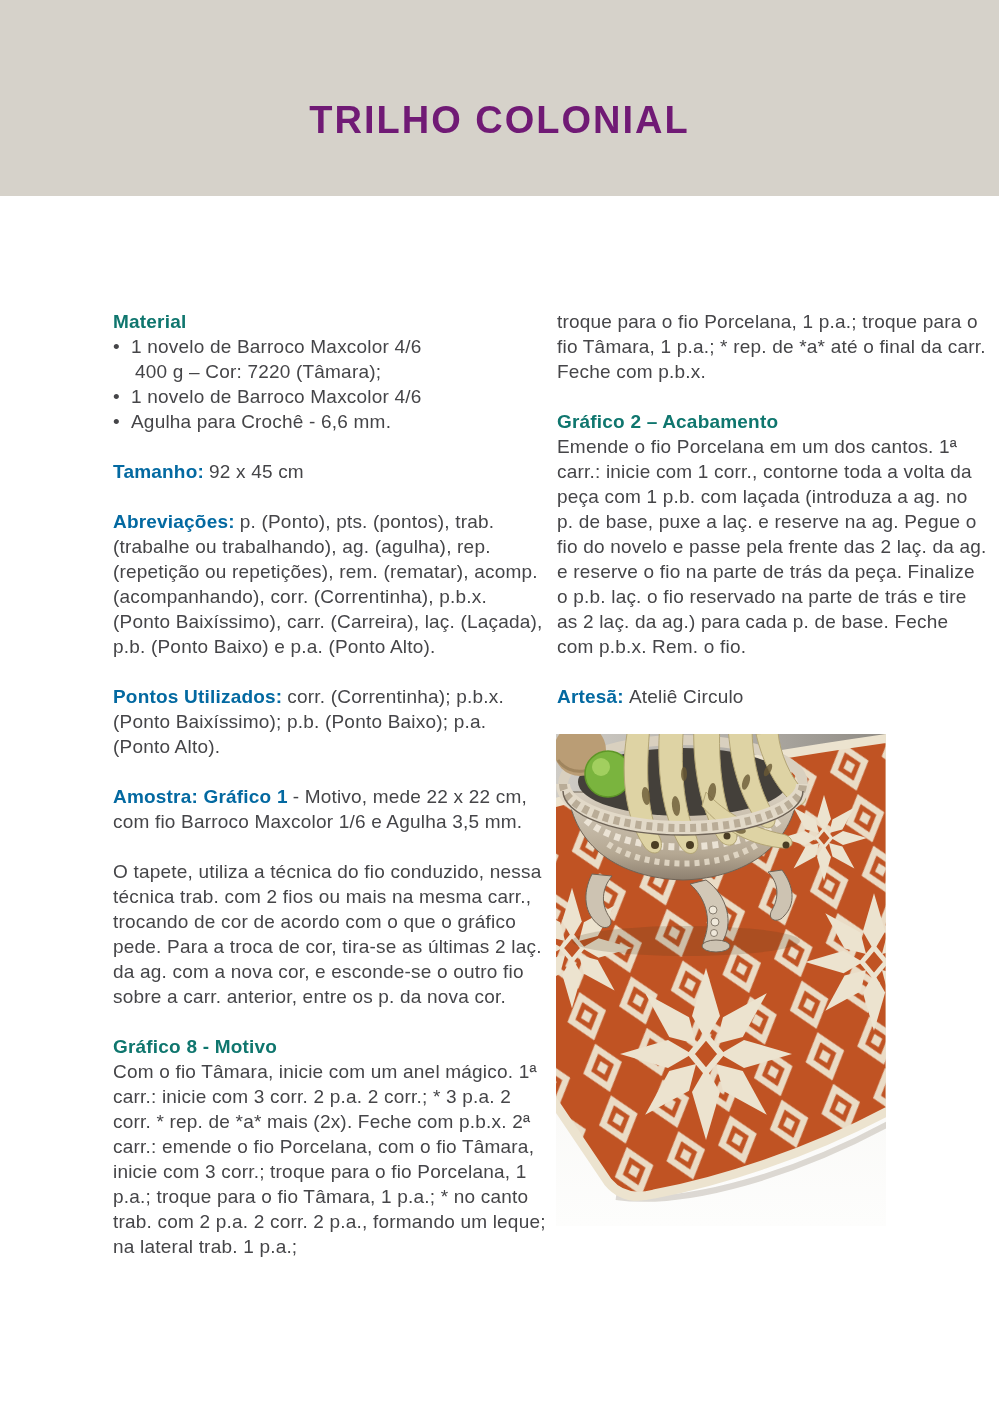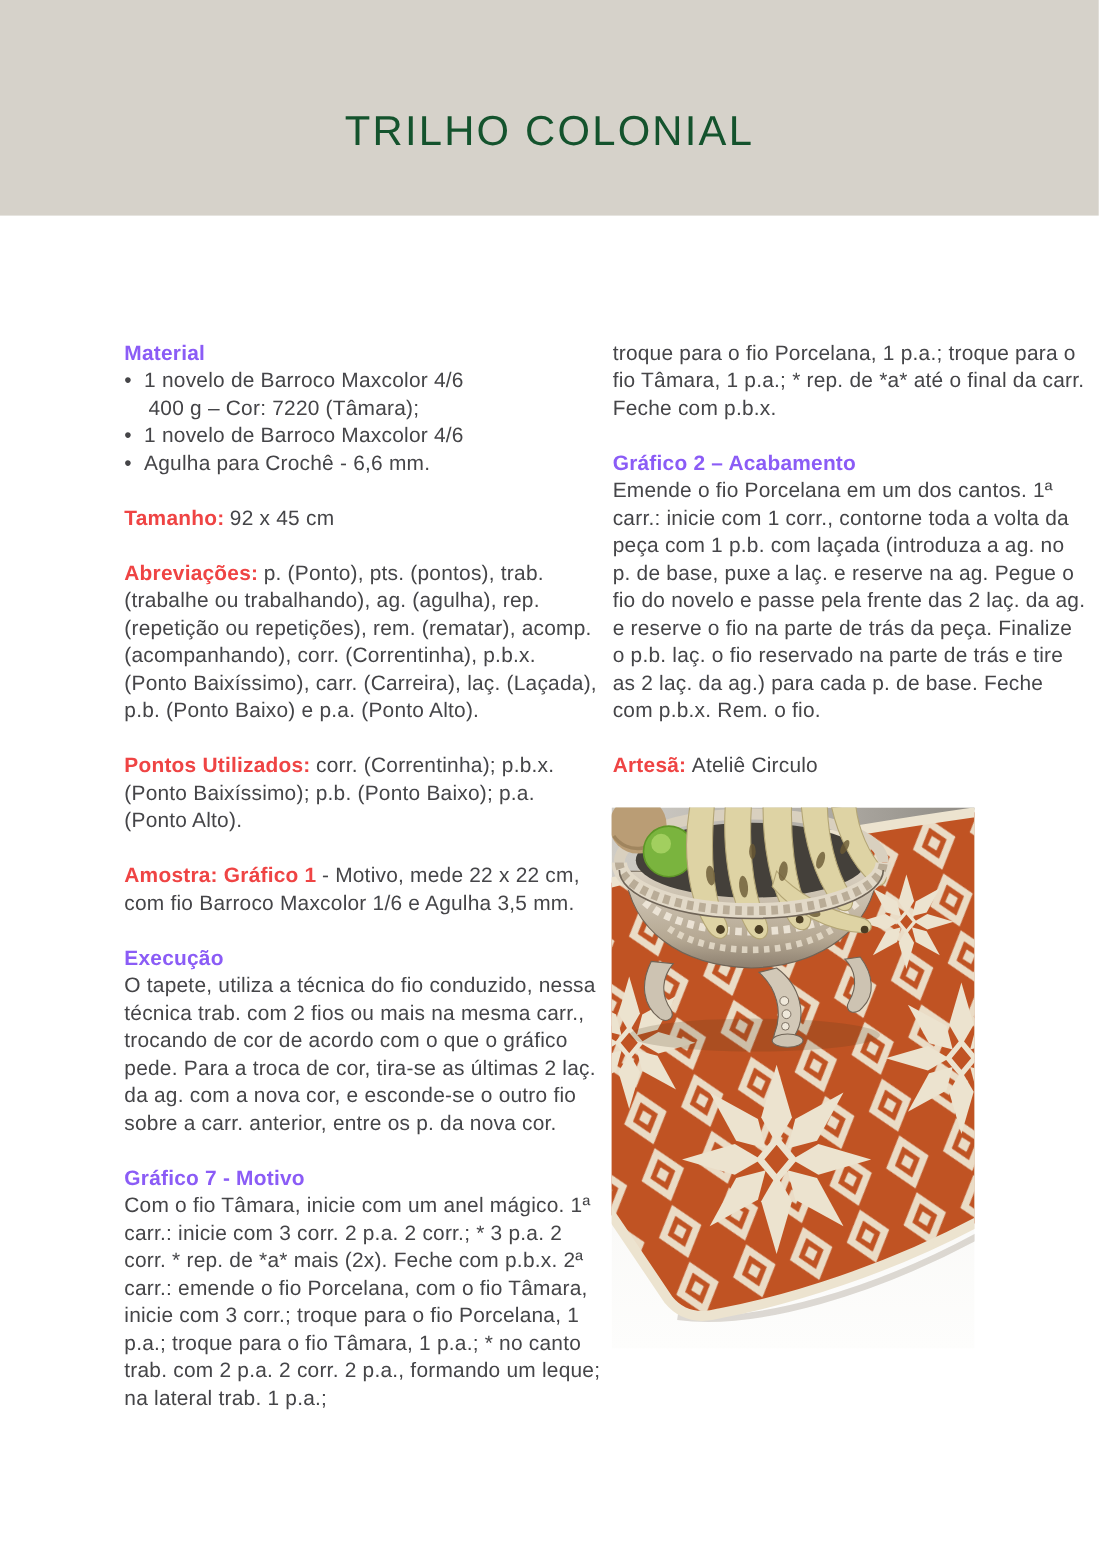--- a/index.html
+++ b/index.html
@@ -1,27 +1,27 @@
 <!DOCTYPE html>
 <html lang="pt"><head>
 <meta charset="utf-8">
 <style>
   html,body{margin:0;padding:0;background:#ffffff;}
   .page{position:relative;width:999px;height:1413px;background:#ffffff;overflow:hidden;
         font-family:"Liberation Sans",sans-serif;color:#454548;}
   .band{position:absolute;left:0;top:0;width:999px;height:196px;background:#d6d2ca;}
   .band h1{margin:0;position:absolute;left:0;right:0;top:100px;text-align:center;
-           font-size:38px;line-height:40px;font-weight:400;letter-spacing:2px;color:#14532d;}
+           font-size:38px;line-height:40px;font-weight:700;letter-spacing:2px;color:#701a75;}
   .col{position:absolute;top:309px;font-size:19px;line-height:25px;letter-spacing:.2px;}
   .col-left{left:113px;width:433px;}
   .col-right{left:557px;width:430px;}
   .block{margin:0 0 25px 0;}
   .block p{margin:0;}
-  h2{font-size:19px;line-height:25px;margin:0;font-weight:700;color:#8b5cf6;}
-  .lead{font-weight:700;color:#ef4444;margin-right:5px;}
+  h2{font-size:19px;line-height:25px;margin:0;font-weight:700;color:#0f766e;}
+  .lead{font-weight:700;color:#0369a1;margin-right:5px;}
   ul.mat{list-style:none;margin:0;padding:0;}
   ul.mat li{position:relative;padding-left:18px;}
   ul.mat .bullet{position:absolute;left:0;top:0;color:#454548;}
   ul.mat .l2{display:block;padding-left:4px;}
   ul.mat .l2:empty{display:none;}
   figure.photo{margin:17px 0 0 -1px;width:330px;height:492px;}
   figure.photo svg{display:block;}
 </style>
 </head>
 <body>
@@ -64,26 +64,25 @@
 
     <div class="block">
       <p><span class="lead">Pontos Utilizados:</span><span>corr. (Correntinha); p.b.x. (Ponto Baixíssimo); p.b. (Ponto Baixo); p.a. (Ponto Alto).</span></p>
     </div>
 
     <div class="block">
       <p><span class="lead">Amostra: Gráfico 1</span><span>- Motivo, mede 22 x 22 cm, com fio Barroco Maxcolor 1/6 e Agulha 3,5 mm.</span></p>
     </div>
 
     <div class="block">
-      <h2>Execução</h2>
       <p>O tapete, utiliza a técnica do fio conduzido, nessa técnica trab. com 2 fios ou mais na mesma carr., trocando de cor de acordo com o que o gráfico pede. Para a troca de cor, tira-se as últimas 2 laç. da ag. com a nova cor, e esconde-se o outro fio sobre a carr. anterior, entre os p. da nova cor.</p>
     </div>
 
     <div class="block">
-      <h2>Gráfico 7 - Motivo</h2>
+      <h2>Gráfico 8 - Motivo</h2>
       <p>Com o fio Tâmara, inicie com um anel mágico. 1ª carr.: inicie com 3 corr. 2 p.a. 2 corr.; * 3 p.a. 2 corr. * rep. de *a* mais (2x). Feche com p.b.x. 2ª carr.: emende o fio Porcelana, com o fio Tâmara, inicie com 3 corr.; troque para o fio Porcelana, 1 p.a.; troque para o fio Tâmara, 1 p.a.; * no canto trab. com 2 p.a. 2 corr. 2 p.a., formando um leque; na lateral trab. 1 p.a.;</p>
     </div>
 
   </section>
 
   <section class="col col-right">
 
     <div class="block">
       <p>troque para o fio Porcelana, 1 p.a.; troque para o fio Tâmara, 1 p.a.; * rep. de *a* até o final da carr. Feche com p.b.x.</p>
     </div>

